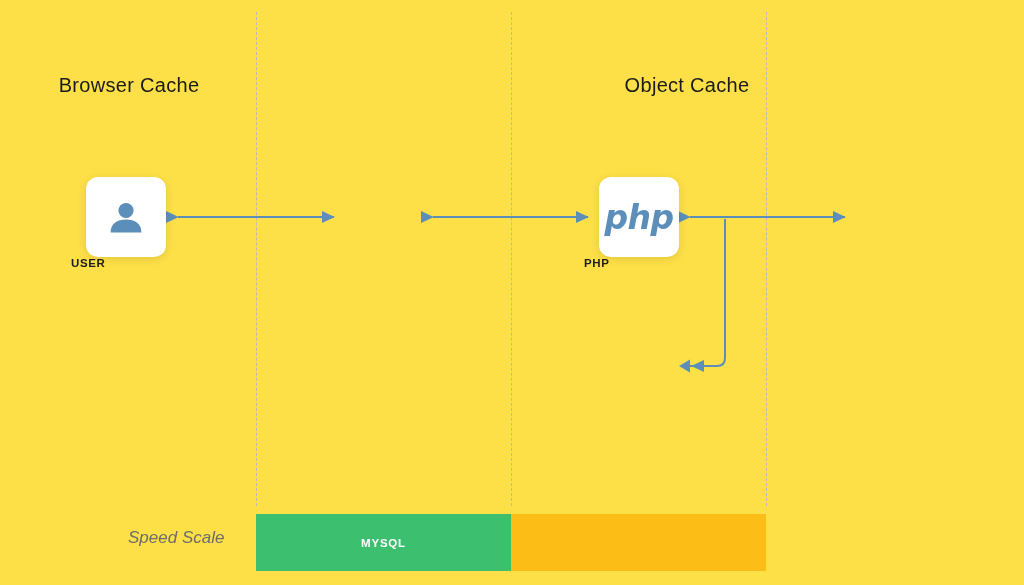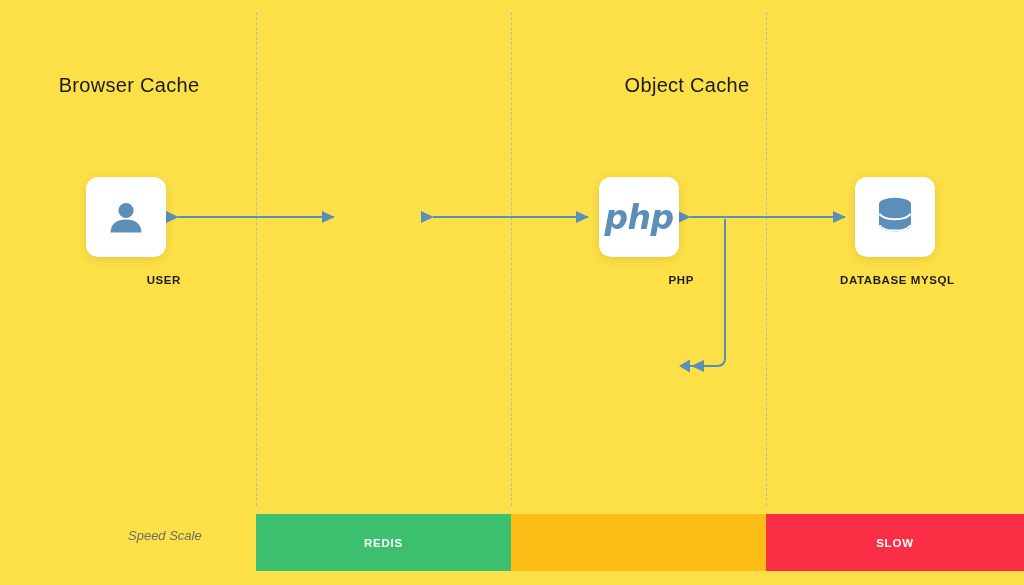--- a/index.html
+++ b/index.html
@@ -43,35 +43,34 @@
   }
   .zone-title.z1 { left: 129px; }
   .zone-title.z2 { left: 383px; }
   .zone-title.z3 { left: 651px; margin-left: 36px; }
 
   
   .node {
     position: absolute;
     width: 110px;
     transform: translateX(-55px);
-    text-align: right;
+    text-align: left;
   }
   .node .tile {
     width: 80px;
     height: 80px;
     margin: 0 auto;
     background: #ffffff;
     border-radius: 12px;
     box-shadow: 0 2px 10px rgba(0,0,0,0.11);
     display: flex;
     align-items: center;
     justify-content: center;
   }
   .node .node-label {
-    margin-top: 17px;
     font-size: 11.5px;
     font-weight: bold;
     letter-spacing: 0.6px;
     color: #1d1d1d;
     white-space: nowrap;
   }
   .node.n-user    { left: 126px; top: 177px; }
   .node.n-server  { left: 386px; top: 177px; }
   .node.n-php     { left: 639px; top: 177px; }
   .node.n-db      { left: 895px; top: 177px; }
@@ -96,21 +95,21 @@
     left: 0; top: 0;
     width: 1024px; height: 585px;
     pointer-events: none;
   }
 
   
   .speed-label {
     position: absolute;
     left: 128px;
     top: 528px;
-    font-size: 13px;
+    font-size: 17px;
     font-style: italic;
     color: #6d6d6d;
     white-space: nowrap;
   }
   .scale-bar {
     position: absolute;
     left: 256px;
     top: 514px;
     width: 768px;
     height: 57px;
@@ -184,40 +183,21 @@
   </div>
 
 
   <div class="node n-php">
     <div class="tile">
       <span class="php-word">php</span>
     </div>
     <div class="node-label">PHP</div>
   </div>
 
-  <div class="node n-db">
-    <div class="tile">
-      <span>
-        <svg width="42" height="44" viewBox="0 0 42 44">
-          <g fill="#5b8fb9">
-            <ellipse cx="21" cy="9" rx="16" ry="6.2"></ellipse>
-            <path d="M5,9 L5,18.6 C5,22 12.2,24.8 21,24.8 C29.8,24.8 37,22 37,18.6 L37,9 Z"></path>
-            <path d="M5,20.6 L5,30.2 C5,33.6 12.2,36.4 21,36.4 C29.8,36.4 37,33.6 37,30.2 L37,20.6 Z"></path>
-          </g>
-          <g fill="none" stroke="#ffffff" stroke-width="2">
-            <path d="M5.4,18.8 C7.6,22 13.8,24.2 21,24.2 C28.2,24.2 34.4,22 36.6,18.8"></path>
-            <path d="M5.4,30.2 C7.6,33.4 13.8,35.6 21,35.6 C28.2,35.6 34.4,33.4 36.6,30.2"></path>
-          </g>
-        </svg>
-      </span>
-    </div>
-    <div class="node-label">DATABASE MYSQL</div>
-  </div>
 
 
   <div class="speed-label">Speed Scale</div>
   <div class="scale-bar">
-    <div class="seg fast">REDIS</div>
+    <div class="seg fast">MYSQL</div>
     <div class="seg mid"></div>
-    <div class="seg slow">SLOW</div>
   </div>
 
 </div>
 
 </body></html>

